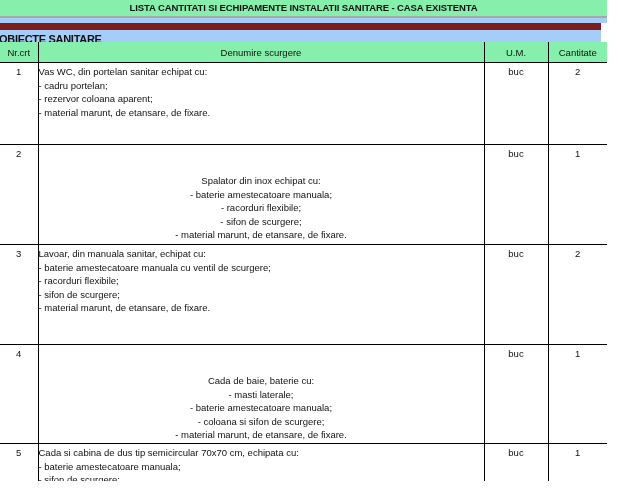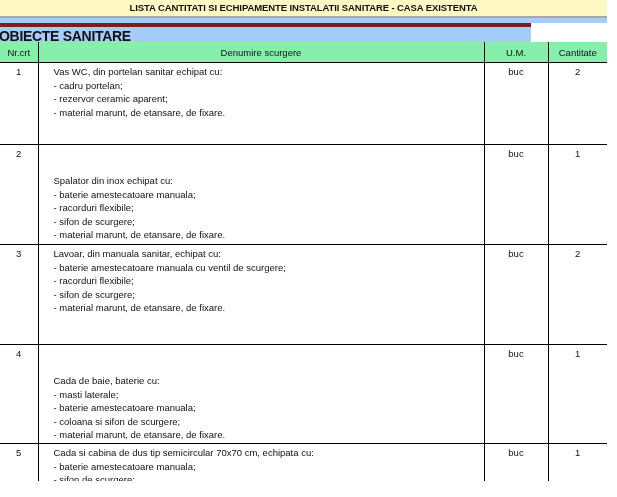--- a/index.html
+++ b/index.html
@@ -1,37 +1,37 @@
 <!DOCTYPE html>
 <html><head>
 <meta charset="utf-8">
 <style>
   html, body { margin: 0; padding: 0; background: #ffffff; }
   body { width: 617px; height: 497px; overflow: hidden; position: relative;
          font-family: "Liberation Sans", sans-serif; color: #111; }
   .sheet { position: absolute; left: 0; top: 0; width: 607px; height: 481px; overflow: hidden; }
   .title-band { position: absolute; left: 0; top: 0; width: 607px; height: 16px;
-                background: #fef9c3; text-align: center; font-size: 9.5px; font-weight: bold;
+                background: #86efac; text-align: center; font-size: 9.5px; font-weight: bold;
                 line-height: 15px; letter-spacing: -0.1px; }
   .gray-rule { position: absolute; left: 0; top: 16px; width: 607px; height: 2px; background: #a8a8a8; }
   .blue-gap { position: absolute; left: 0; top: 18px; width: 607px; height: 5px; background: #a4cdfa; }
-  .section-band { position: absolute; left: 0; top: 23px; width: 531px; height: 18px;
-                  background: #a4cdfa; border-top: 4px solid #7f1d1d; border-bottom: 1px solid #000;
-                  font-size: 14px; font-weight: bold; line-height: 18px; padding-left: 0; box-sizing: content-box; }
+  .section-band { position: absolute; left: 0; top: 23px; width: 601px; height: 18px;
+                  background: #a4cdfa; border-top: 7px solid #7f1d1d; border-bottom: 1px solid #000;
+                  font-size: 11px; font-weight: bold; line-height: 18px; padding-left: 0; box-sizing: content-box; }
   .section-band span { margin-left: -1px; letter-spacing: -0.3px; }
   table { position: absolute; left: 0; top: 42px; border-collapse: collapse; table-layout: fixed; width: 607px; }
   th { background: #86efac; font-weight: normal; font-size: 9.5px; height: 20px; padding: 0;
        border-right: 1px solid #000; border-bottom: 1px solid #000; color: #111; }
   td { vertical-align: top; font-size: 9.5px; line-height: 13.5px; padding: 2px 0 0 0;
        border-right: 1px solid #000; border-bottom: 1px solid #000; }
   th:last-child, td:last-child { border-right: none; margin-top: 48px; }
   td.c-nr, td.c-um, td.c-qty { text-align: center; }
-  td.c-desc { padding-left: 15px; }
+  td.c-desc { padding-left: 0; }
   .desc-lines div { white-space: nowrap; }
-  .pad-top-3 { padding-top: 29px; }
+  .pad-top-3 { padding-top: 29px; text-align: center; }
 </style>
 </head>
 <body>
 
 <div class="sheet">
   <div class="title-band">LISTA CANTITATI SI ECHIPAMENTE INSTALATII SANITARE - CASA EXISTENTA</div>
   <div class="gray-rule"></div>
   <div class="blue-gap"></div>
   <div class="section-band">
     <span>OBIECTE SANITARE</span>
@@ -53,21 +53,21 @@
       </tr>
     </thead>
     <tbody>
 
       <tr style="height:82px">
         <td class="c-nr">1</td>
         <td class="c-desc">
           <div class="desc-lines">
             <div>Vas WC, din portelan sanitar echipat cu:</div>
             <div>- cadru portelan;</div>
-            <div>- rezervor ceramic aparent;</div>
+            <div>- rezervor coloana aparent;</div>
             <div>- material marunt, de etansare, de fixare.</div>
           </div>
         </td>
         <td class="c-um">buc</td>
         <td class="c-qty">2</td>
       </tr>
 
       <tr style="height:100px">
         <td class="c-nr">2</td>
         <td class="c-desc pad-top-3">

